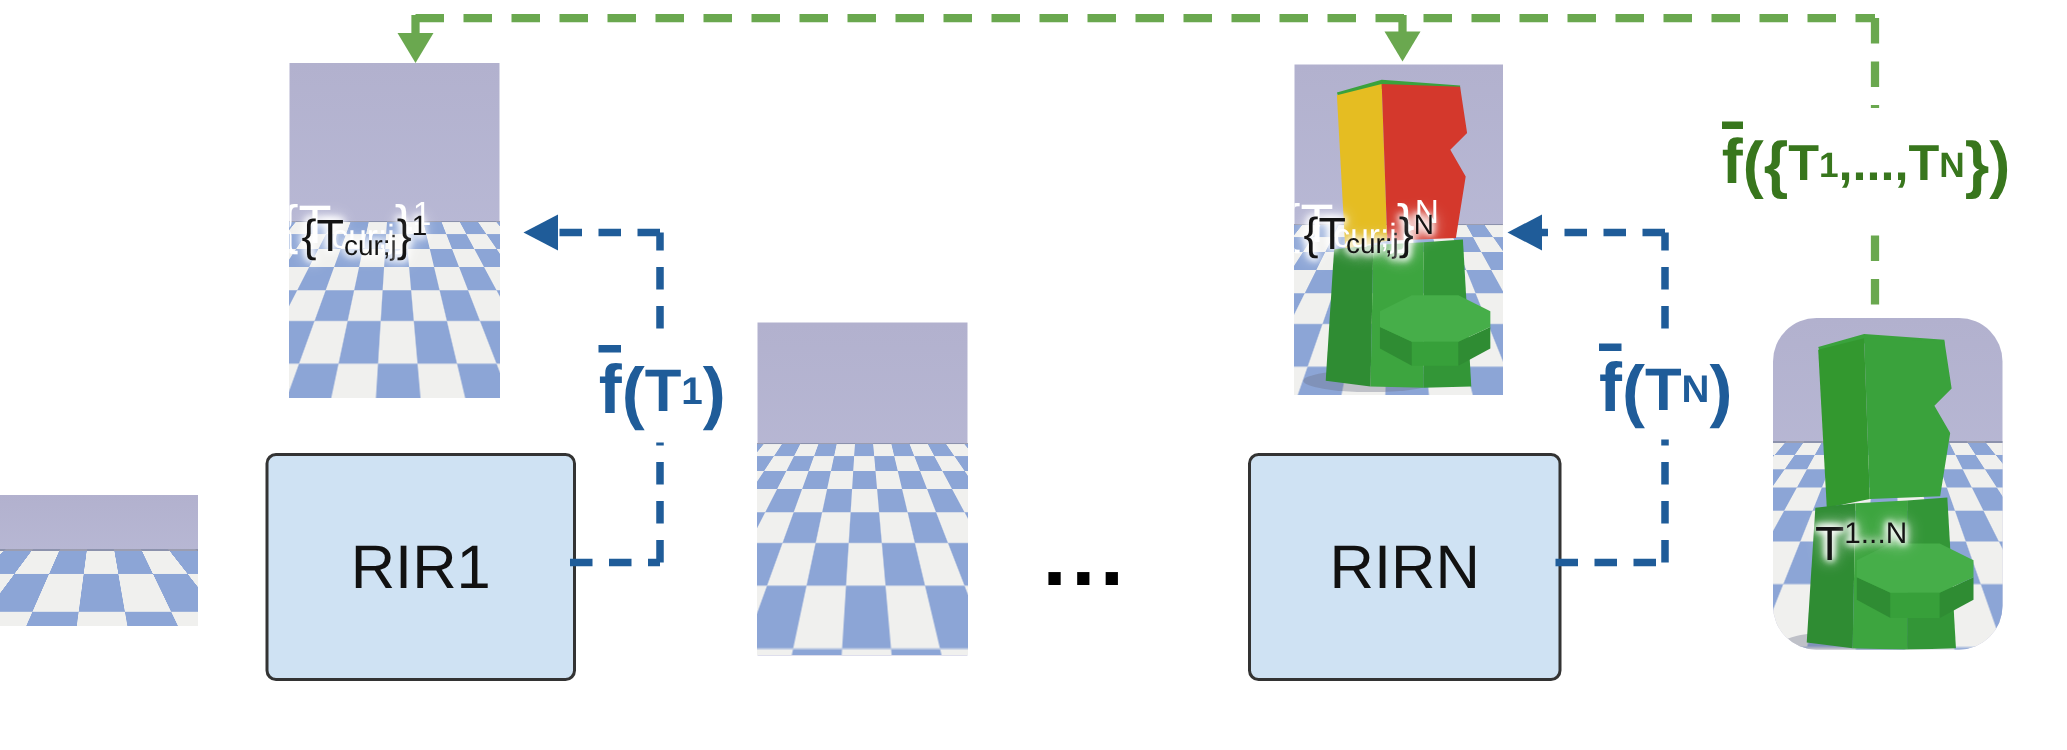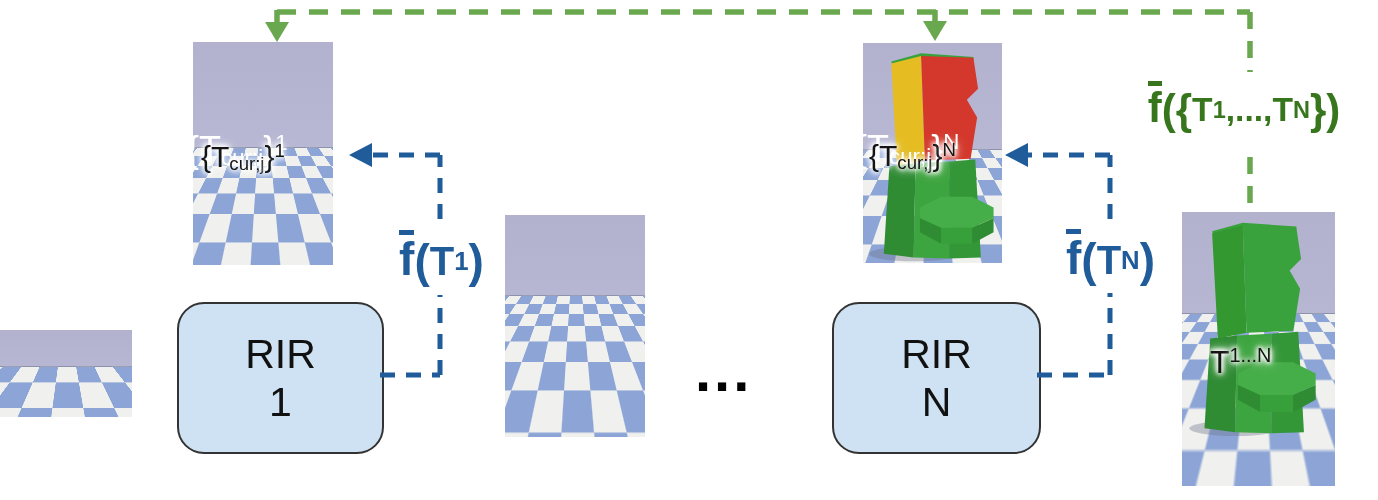--- a/index.html
+++ b/index.html
@@ -20,21 +20,21 @@
     transform:perspective(110px) rotateX(54deg);
     transform-origin:50% 0;
   }
   .floor.big{background-size:36px 36px;transform:perspective(70px) rotateX(50deg);}
   .scene svg{position:absolute;}
   
   #scene-empty   {left:0px;   top:330px;width:132px;height:87px;}
   #scene-stage1  {left:193px; top:42px; width:140px;height:223px;}
   #scene-t1      {left:505px; top:215px;width:140px;height:222px;}
   #scene-stageN  {left:863px; top:43px; width:139px;height:220px;}
-  #scene-combined{left:1182px;top:212px;width:153px;height:274px;}
+  #scene-combined{left:1182px;top:212px;width:153px;height:221px;border-radius:29px;}
   #scene-empty .floor{top:41%;}
   #scene-stage1 .floor{top:47%;}
   #scene-t1 .floor{top:36%;}
   #scene-stageN .floor{top:48%;}
   #scene-combined .floor{top:37%;}
   
   .scene-label{position:absolute;white-space:nowrap;z-index:5;}
   .label-main{
     position:relative;font-size:30px;color:#141414;letter-spacing:0;
     text-shadow:0 0 5px #fff,0 0 9px #fff,0 0 13px #fff,1px 1px 5px #fff,-1px -1px 5px #fff;
@@ -47,21 +47,21 @@
   #t1-label{left:53px;top:80px;font-size:34px;}
   #combined-label{left:28px;top:84px;font-size:32px;}
   .plain-label{
     position:absolute;white-space:nowrap;color:#141414;z-index:5;
     text-shadow:0 0 5px #fff,0 0 9px #fff,0 0 13px #fff,1px 1px 5px #fff,-1px -1px 5px #fff;
     margin-top:48px;
   }
   
   .rir-box{
     position:absolute;z-index:20;background:#cfe2f3;border:2.5px solid #333;
-    border-radius:27px;display:flex;flex-direction:column;align-items:center;
+    border-radius:7px;display:flex;align-items:center;
     justify-content:center;font-size:41px;color:#111;line-height:1.18;
   }
   #rir1-box{left:177px;top:302px;width:203px;height:148px;}
   #rirN-box{left:832px;top:302px;width:205px;height:148px;}
   
   #connector-overlay{position:absolute;left:0;top:0;z-index:30;pointer-events:none;}
   
   .fn-label{
     position:absolute;z-index:40;background:#ffffff;display:flex;align-items:center;
     justify-content:center;font-weight:bold;white-space:nowrap;

